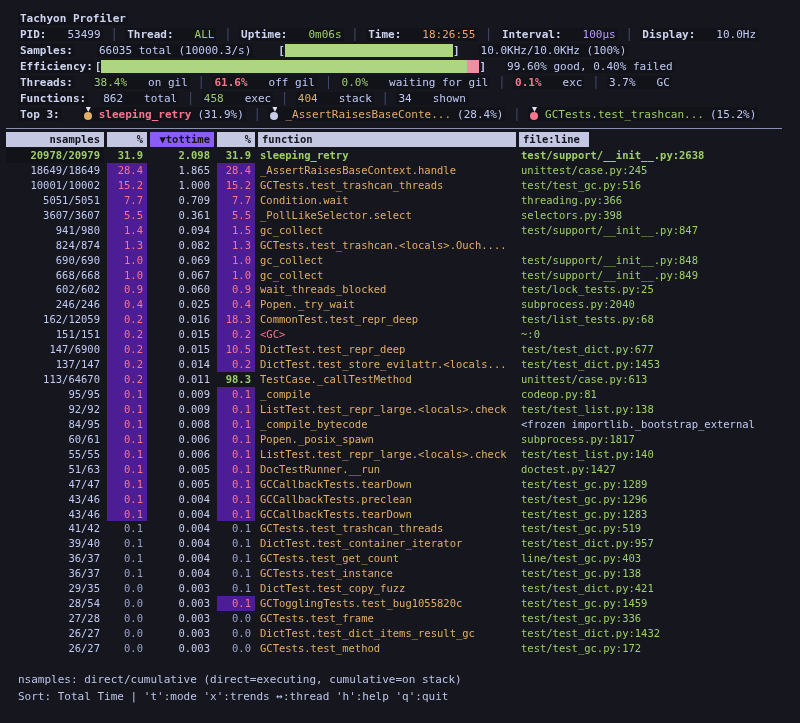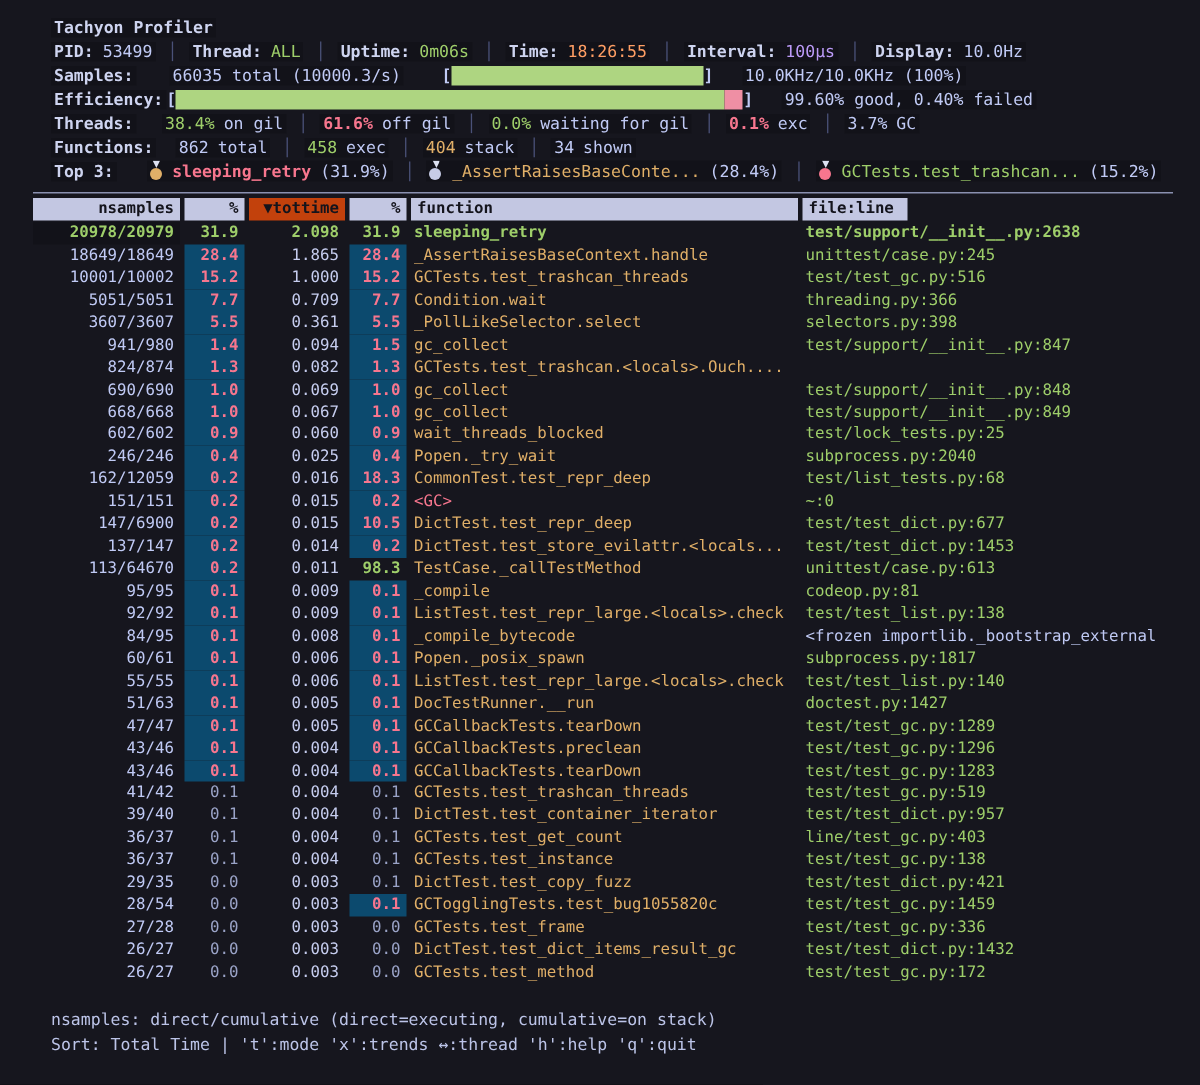--- a/index.html
+++ b/index.html
@@ -1,52 +1,52 @@
 <!DOCTYPE html>
 <html><head>
 <meta charset="utf-8">
 <style>
   html,body{margin:0;padding:0;background:#101014;}
   .screen{
     position:relative;width:800px;height:723px;box-sizing:border-box;
     background:#16161e;color:#c0caf5;
     font-family:"DejaVu Sans Mono",monospace;font-size:11px;
-    padding:10px 6px 0 34px;overflow:hidden;
+    padding:10px 6px 0 18px;overflow:hidden;
   }
   .line{display:flex;align-items:center;height:16px;white-space:pre;}
   .bold{font-weight:700;color:#ced4f0;}
   .cellbg{background:#121219;padding:0 2px;}
   .sep{color:#4a5178;margin:0 8px;}
   .c-fg{color:#c0caf5}.c-green{color:#9ece6a}.c-red{color:#f7768e;font-weight:700}
   .c-orange{color:#ff9e64}.c-yellow{color:#e0af68}.c-purple{color:#bb9af7}
   .item{white-space:pre;}
-  .item .ilabel{margin-left:6px;}
+  .item .ilabel{margin-left:21px;}
   .gauge{display:inline-block;height:13px;position:relative;top:0px;font-size:0;line-height:13px;background:#121219;}
   .gauge .fill{display:inline-block;height:13px;vertical-align:top;}
   .fill-green{background:#aed581;}
   .fill-pink{background:#ef8fa4;}
   .g-samples{width:168px;}
   .g-eff{width:378px;}
   .bracket{color:#c0caf5;font-weight:700;}
   .rule{border:0;border-top:1px solid #8a90b0;margin:6px 12px 3px -12px;}
   .table{margin-left:-12px;}
   .tgrid{display:grid;grid-template-columns:98px 40px 64px 38px 258px 1fr;column-gap:3px;font-size:10.5px;}
   .thead{height:15px;line-height:15px;margin-bottom:1px;}
   .th{background:#c3c7e2;color:#14141c;font-weight:700;padding:0 4px;white-space:pre;overflow:hidden;}
   .th-num{text-align:right;}
-  .th-sort{background:#c2410c;}
+  .th-sort{background:#8b5cf6;}
   .th-fit{justify-self:start;min-width:62px;}
   .trow{height:14.95px;line-height:14.95px;}
   .td{white-space:pre;overflow:hidden;}
   .num{text-align:right;padding-right:4px;}
   .fn{color:#e0af68;padding-left:2px;}
   .fl{color:#9ece6a;padding-left:2px;}
   .fn-r{color:#f7768e;}
   .fl-w{color:#c0caf5;}
-  .hot{color:#f7768e;font-weight:700;background:#0c4a6e;}
+  .hot{color:#f7768e;font-weight:400;background:#4c1d95;}
   .dim{color:#9aa3c7;}
   .ns{color:#c0caf5;}
   .tt{color:#c6cdef;}
   .p2top{color:#9ece6a;font-weight:700;}
   .trow.sel .td{color:#9ece6a;background:transparent;font-weight:700;}
   .trow.sel .ns{background:#121219;}
   .medal{display:inline-block;position:relative;width:9px;height:13px;margin:0 6px 0 0;vertical-align:-2px;}
   .medal .rib{position:absolute;top:0;left:2px;width:5px;height:5px;background:#dde1f1;clip-path:polygon(0 0,100% 0,50% 100%);}
   .medal .disc{position:absolute;bottom:0;left:0;width:8px;height:8px;border-radius:50%;}
   .m-gold .disc{background:#e0af68;}

